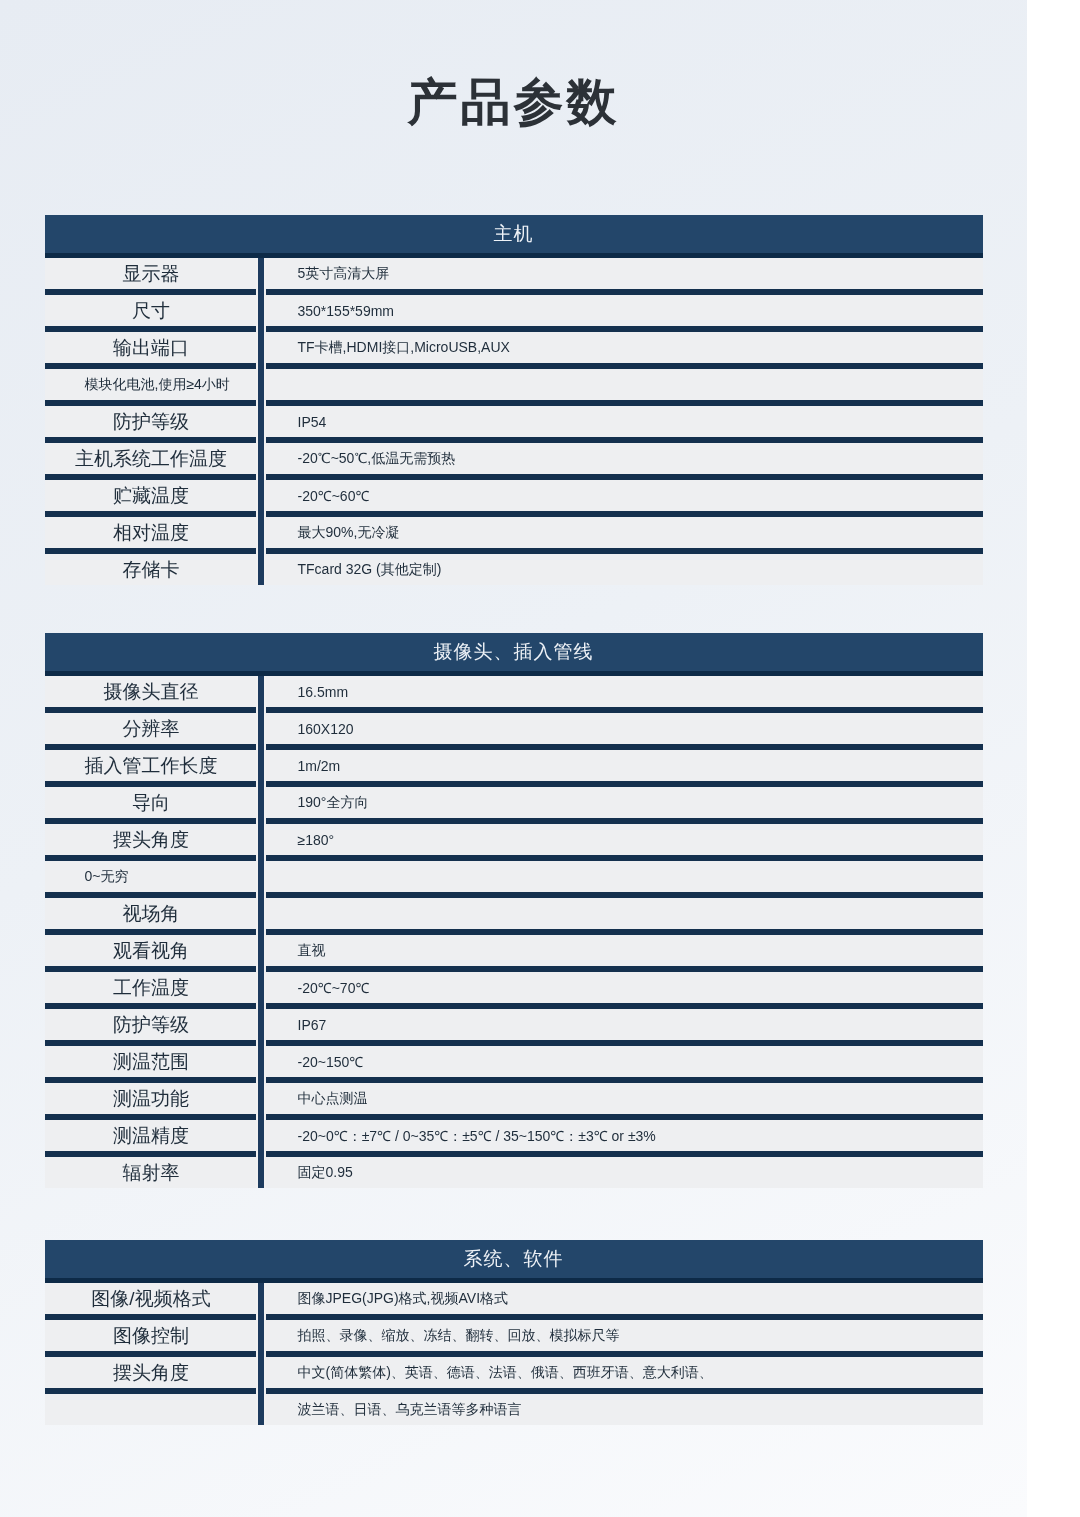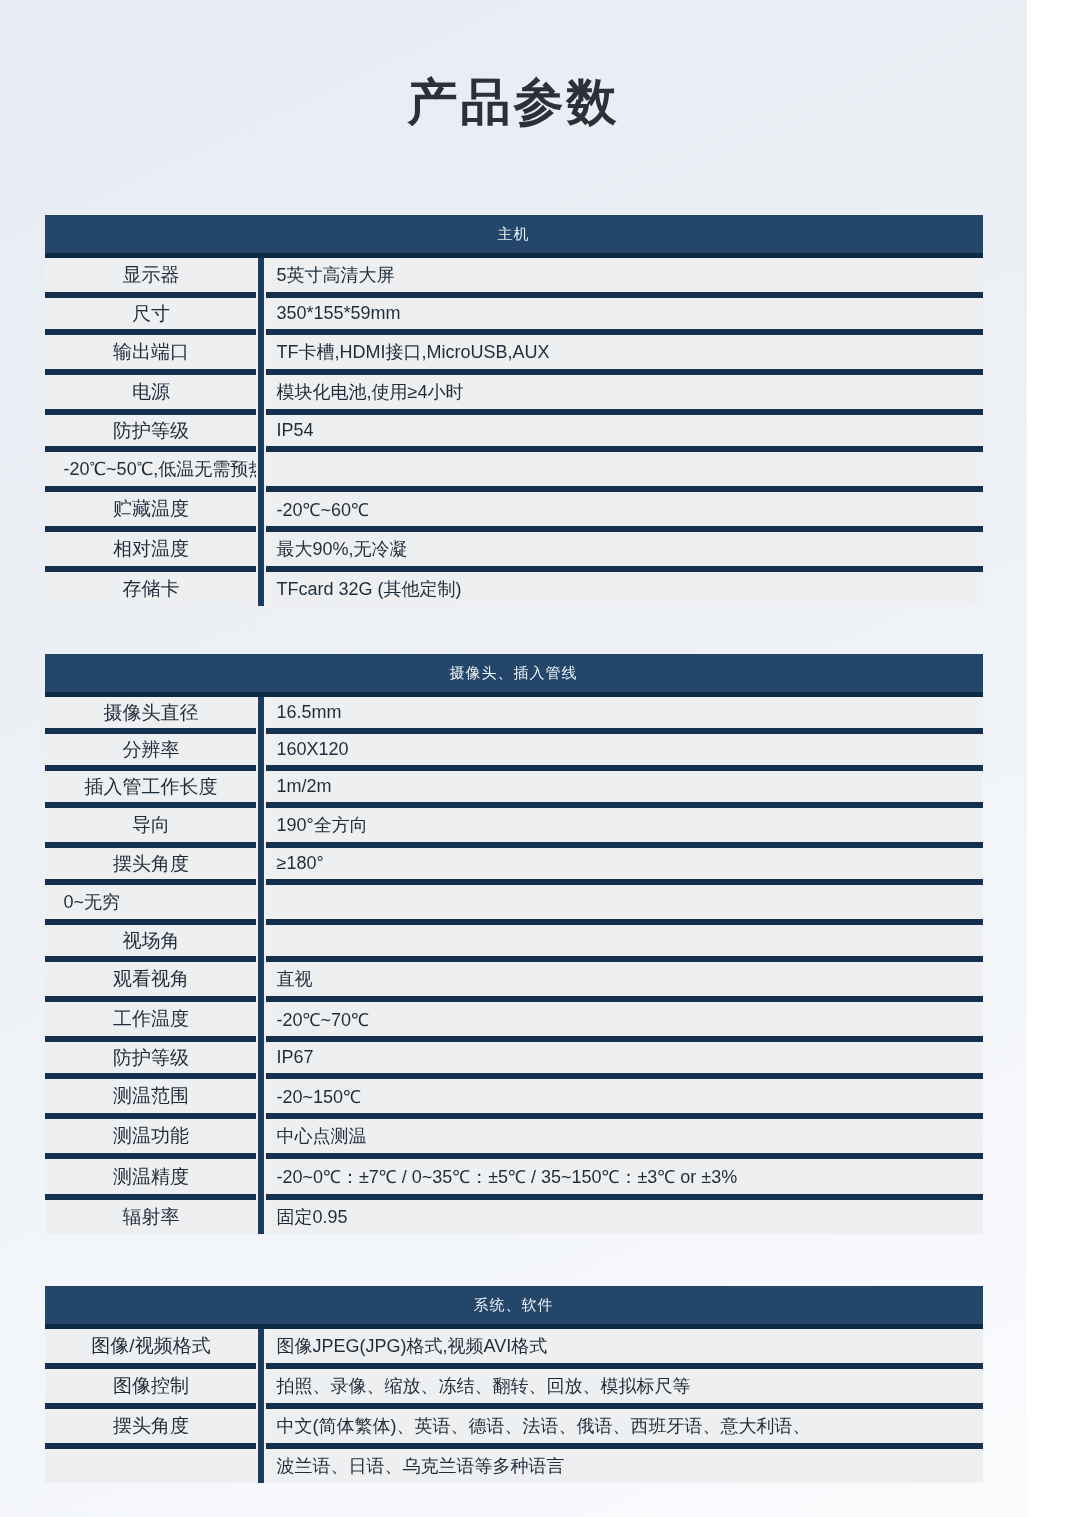--- a/index.html
+++ b/index.html
@@ -15,34 +15,34 @@
     font-size:50px;line-height:56px;font-weight:bold;letter-spacing:3px;
     color:var(--title_text);
   }
   .tables{width:938px;margin:0 auto;}
   .data-table{margin-top:48px;}
   .data-table:nth-of-type(1){margin-top:85px;}
   .data-table:nth-of-type(3){margin-top:52px;}
   .table-header{
     height:38px;background:var(--header_bg);color:var(--header_text);
     display:flex;align-items:center;justify-content:center;
-    font-size:15px;letter-spacing:1px;
+    font-size:19px;letter-spacing:1px;
     border-bottom:5px solid var(--header_border);
   }
   .table-body{position:relative;}
   .table-row{display:flex;min-height:31px;background:var(--row_bg);}
   .table-row + .table-row{border-top:6px solid var(--separator);}
   .row-label{
     width:213px;display:flex;align-items:center;justify-content:center;
     font-size:19px;color:var(--body_text);text-align:center;
   }
   .row-value{
     flex:1;display:flex;align-items:center;
-    padding:5px 10px 5px 19px;
-    font-size:18px;color:var(--body_text);
+    padding:5px 10px 5px 40px;
+    font-size:14px;color:var(--body_text);
   }
   .column-divider{
     position:absolute;top:0;bottom:0;left:211px;width:6px;
     background:var(--divider);
     border-left:2px solid var(--divider_gap);
     border-right:2px solid var(--divider_gap);
     z-index:2;
   }
 </style>
 </head>
@@ -60,28 +60,28 @@
           </div>
           <div class="table-row">
             <div class="row-label">尺寸</div>
             <div class="row-value">350*155*59mm</div>
           </div>
           <div class="table-row">
             <div class="row-label">输出端口</div>
             <div class="row-value">TF卡槽,HDMI接口,MicroUSB,AUX</div>
           </div>
           <div class="table-row">
-            <div class="row-label">电源</div>
             <div class="row-value">模块化电池,使用≥4小时</div>
           </div>
           <div class="table-row">
             <div class="row-label">防护等级</div>
             <div class="row-value">IP54</div>
           </div>
           <div class="table-row">
+            <div class="row-label">主机系统工作温度</div>
             <div class="row-value">-20℃~50℃,低温无需预热</div>
           </div>
           <div class="table-row">
             <div class="row-label">贮藏温度</div>
             <div class="row-value">-20℃~60℃</div>
           </div>
           <div class="table-row">
             <div class="row-label">相对温度</div>
             <div class="row-value">最大90%,无冷凝</div>
           </div>

